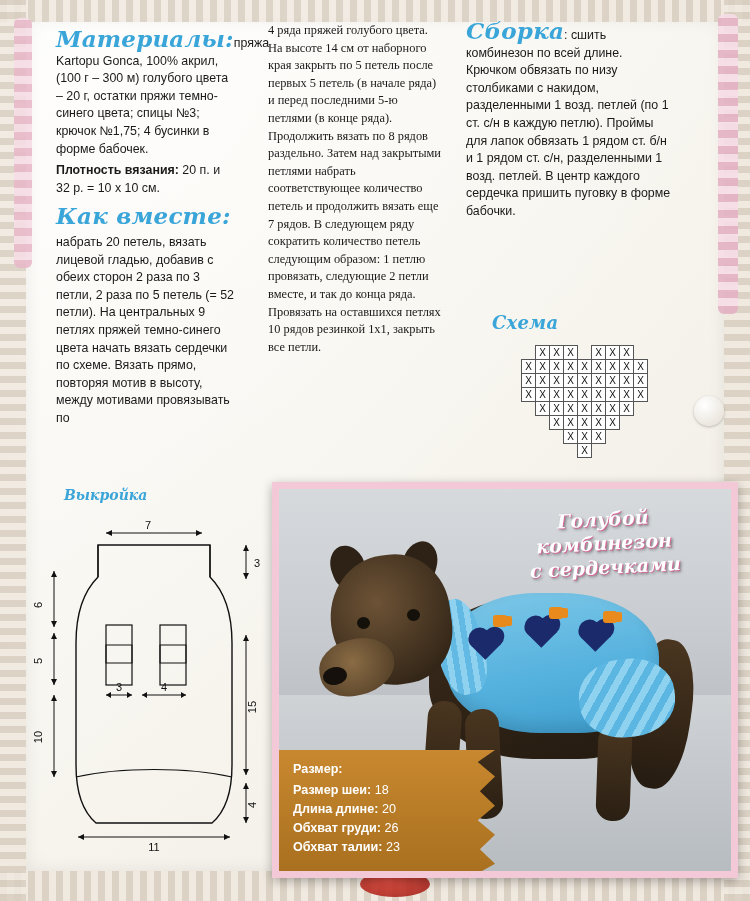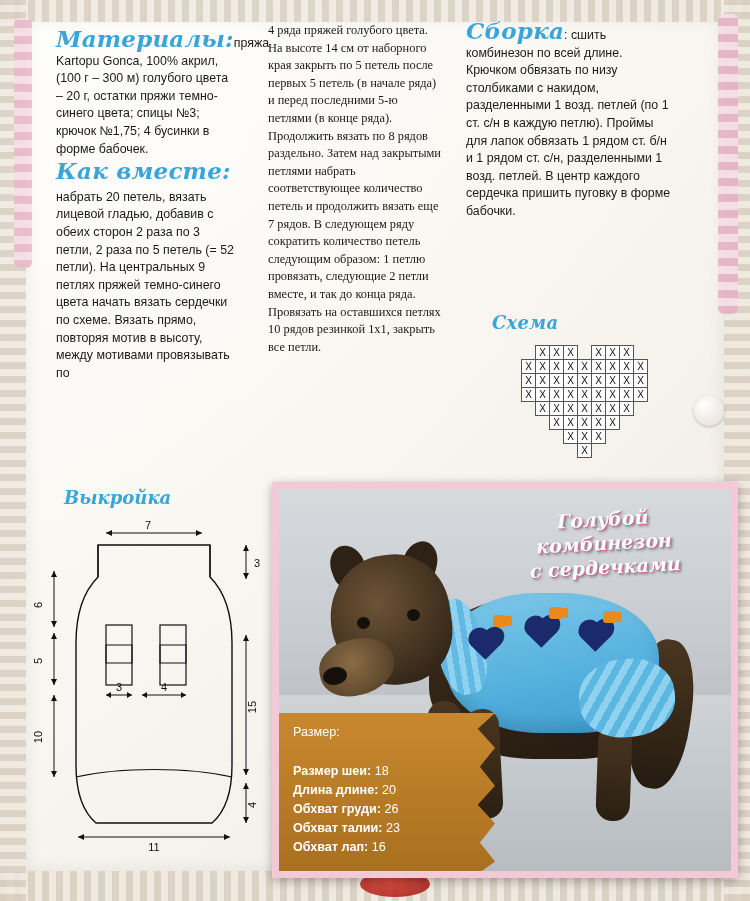--- a/index.html
+++ b/index.html
@@ -68,21 +68,21 @@
     letter-spacing:.2px;
   }
   p { margin:0 0 10px 0; }
   .tight { margin-bottom:4px; }
   b { font-weight:bold; }
 
   
   #vykroyka-title {
     position:absolute; left:64px; top:487px;
     font-family:"DejaVu Serif", serif; font-style:italic; font-weight:bold;
-    color:#3aa5d8; font-size:18px;
+    color:#3aa5d8; font-size:14px;
   }
   #vykroyka { position:absolute; left:20px; top:515px; width:260px; height:340px; }
 
   
   #shema-title {
     position:absolute; left:492px; top:312px;
     font-family:"DejaVu Serif", serif; font-style:italic; font-weight:bold;
     color:#3aa5d8; font-size:18px;
   }
   #chart-wrap { position:absolute; left:508px; top:345px; }
@@ -217,21 +217,21 @@
   
   #size-box {
     position:absolute; left:0px; bottom:0px; width:190px;
     padding:10px 12px 14px 14px;
     background:linear-gradient(180deg,#c8882f,#a9701f);
     color:#fff;
     font-size:12.6px; line-height:19px;
     clip-path:polygon(0 0, 100% 0, 92% 10%, 100% 22%, 93% 34%, 100% 46%,
                       92% 58%, 100% 70%, 93% 82%, 100% 94%, 94% 100%, 0 100%);
   }
-  #size-box .t { font-weight:normal; margin-bottom:20px; }
+  #size-box .t { font-weight:bold; margin-bottom:2px; }
   #size-box div { white-space:nowrap; }
   #size-box b { font-weight:bold; }
 
   
   .dot-btn {
     position:absolute; right:26px; top:396px; width:30px; height:30px;
     border-radius:50%; background:radial-gradient(circle at 35% 30%,#fff,#e3ddd2);
     box-shadow:0 1px 3px rgba(0,0,0,.25);
   }
   .red-blob {
@@ -254,20 +254,23 @@
   <div class="lace left"></div>
   <div class="lace right"></div>
   <div class="lace-pink-left"></div>
   <div class="lace-pink-right"></div>
   <div class="dot-btn"></div>
   <div class="red-blob"></div>
 
   <div class="col" id="col1">
     <p class="tight">
       <span class="h-script">Материалы:</span><span>пряжа Kartopu Gonca, 100% акрил, (100 г – 300 м) голубого цвета – 20 г, остатки пряжи темно-синего цвета; спицы №3; крючок №1,75; 4 бусинки в форме бабочек.</span>
+    </p>
+    <p>
+      <b>Плотность вязания:</b><span> 20 п. и 32 р. = 10 х 10 см.</span>
     </p>
     <p class="tight">
       <span class="h-script">Как вместе:</span>
     </p>
     <p>набрать 20 петель, вязать лицевой гладью, добавив с обеих сторон 2 раза по 3 петли, 2 раза по 5 петель (= 52 петли). На центральных 9 петлях пряжей темно-синего цвета начать вязать сердечки по схеме. Вязать прямо, повторяя мотив в высоту, между мотивами провязывать по</p>
   </div>
 
   <div class="col" id="col2">
     <p>4 ряда пряжей голубого цвета. На высоте 14 см от наборного края закрыть по 5 петель после первых 5 петель (в начале ряда) и перед последними 5-ю петлями (в конце ряда). Продолжить вязать по 8 рядов раздельно. Затем над закрытыми петлями набрать соответствующее количество петель и продолжить вязать еще 7 рядов. В следующем ряду сократить количество петель следующим образом: 1 петлю провязать, следующие 2 петли вместе, и так до конца ряда. Провязать на оставшихся петлях 10 рядов резинкой 1х1, закрыть все петли.</p>
   </div>
@@ -479,17 +482,16 @@
       <div>с сердечками</div>
     </div>
 
     <div id="size-box">
       <div class="t">Размер:</div>
       <div id="size-rows">
           <div><b>Размер шеи: </b><span>18</span></div>
           <div><b>Длина длине: </b><span>20</span></div>
           <div><b>Обхват груди: </b><span>26</span></div>
           <div><b>Обхват талии: </b><span>23</span></div>
-          <div><b>Обхват лап: </b><span>16</span></div>
         </div>
     </div>
   </div>
 </div>
 
 </body></html>

